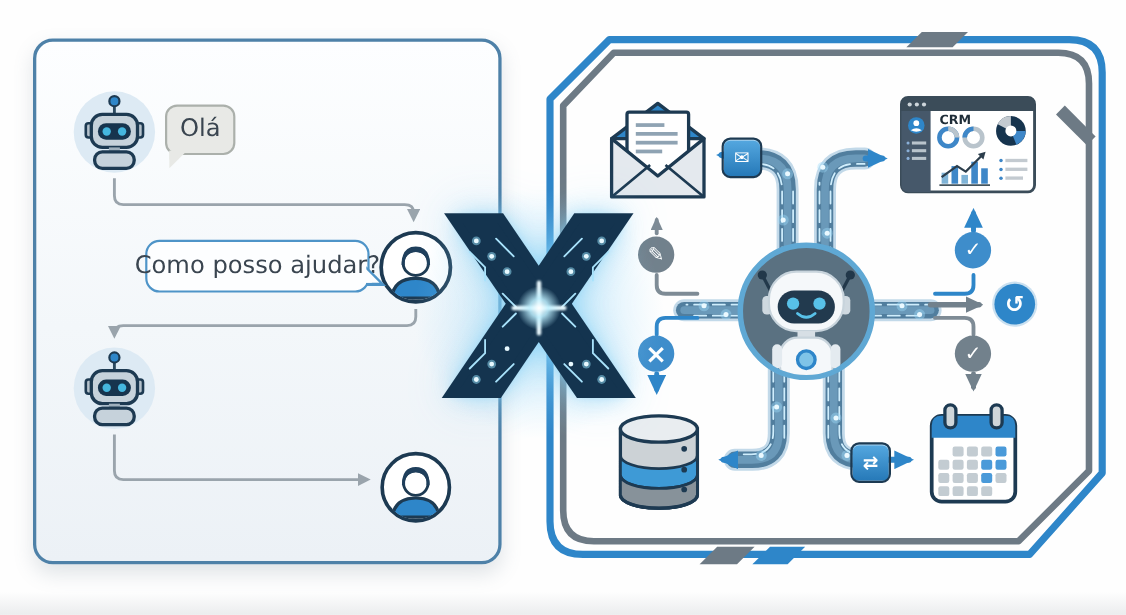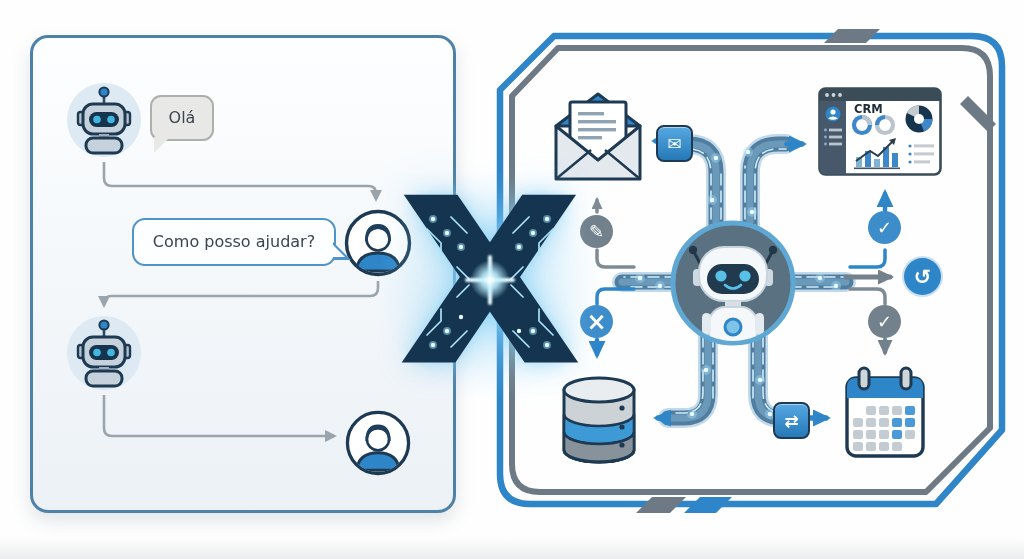--- a/index.html
+++ b/index.html
@@ -6,21 +6,21 @@
   .stage{position:relative;width:1024px;height:559px;background:#fefefe;overflow:hidden;
          font-family:"DejaVu Sans","Liberation Sans",sans-serif;}
   .abs{position:absolute;}
 
   
   .chat-panel{left:30px;top:35px;width:420px;height:472px;border:3px solid #4e81a8;border-radius:18px;
     background:linear-gradient(180deg,#fdfeff 0%,#f3f7fa 55%,#ecf1f6 100%);
     box-shadow:0 8px 18px rgba(90,110,130,.18);z-index:2;}
   .avatar{z-index:4;}
   .bubble{z-index:5;display:flex;align-items:center;justify-content:center;
-    color:#3a4550;font-size:16px;line-height:1;white-space:nowrap;}
+    color:#3a4550;font-size:22px;line-height:1;white-space:nowrap;}
   .bubble-gray{background:#e8e9e6;border:2px solid #abb0ab;border-radius:11px;}
   .bubble-gray::after{content:'';position:absolute;left:2px;bottom:-14px;
     border:8px solid transparent;border-top-color:#e8e9e6;border-left-color:#e8e9e6;}
   .bubble-blue{background:#fdfeff;border:2.5px solid #4e94c8;border-radius:13px;justify-content:center;}
   .bubble-blue::before{content:'';position:absolute;right:-17px;bottom:4px;
     border:9px solid transparent;border-left-color:#4e94c8;border-bottom-color:#4e94c8;}
   .bubble-blue::after{content:'';position:absolute;right:-11px;bottom:7px;
     border:7px solid transparent;border-left-color:#fdfeff;border-bottom-color:#fdfeff;}
 
   

